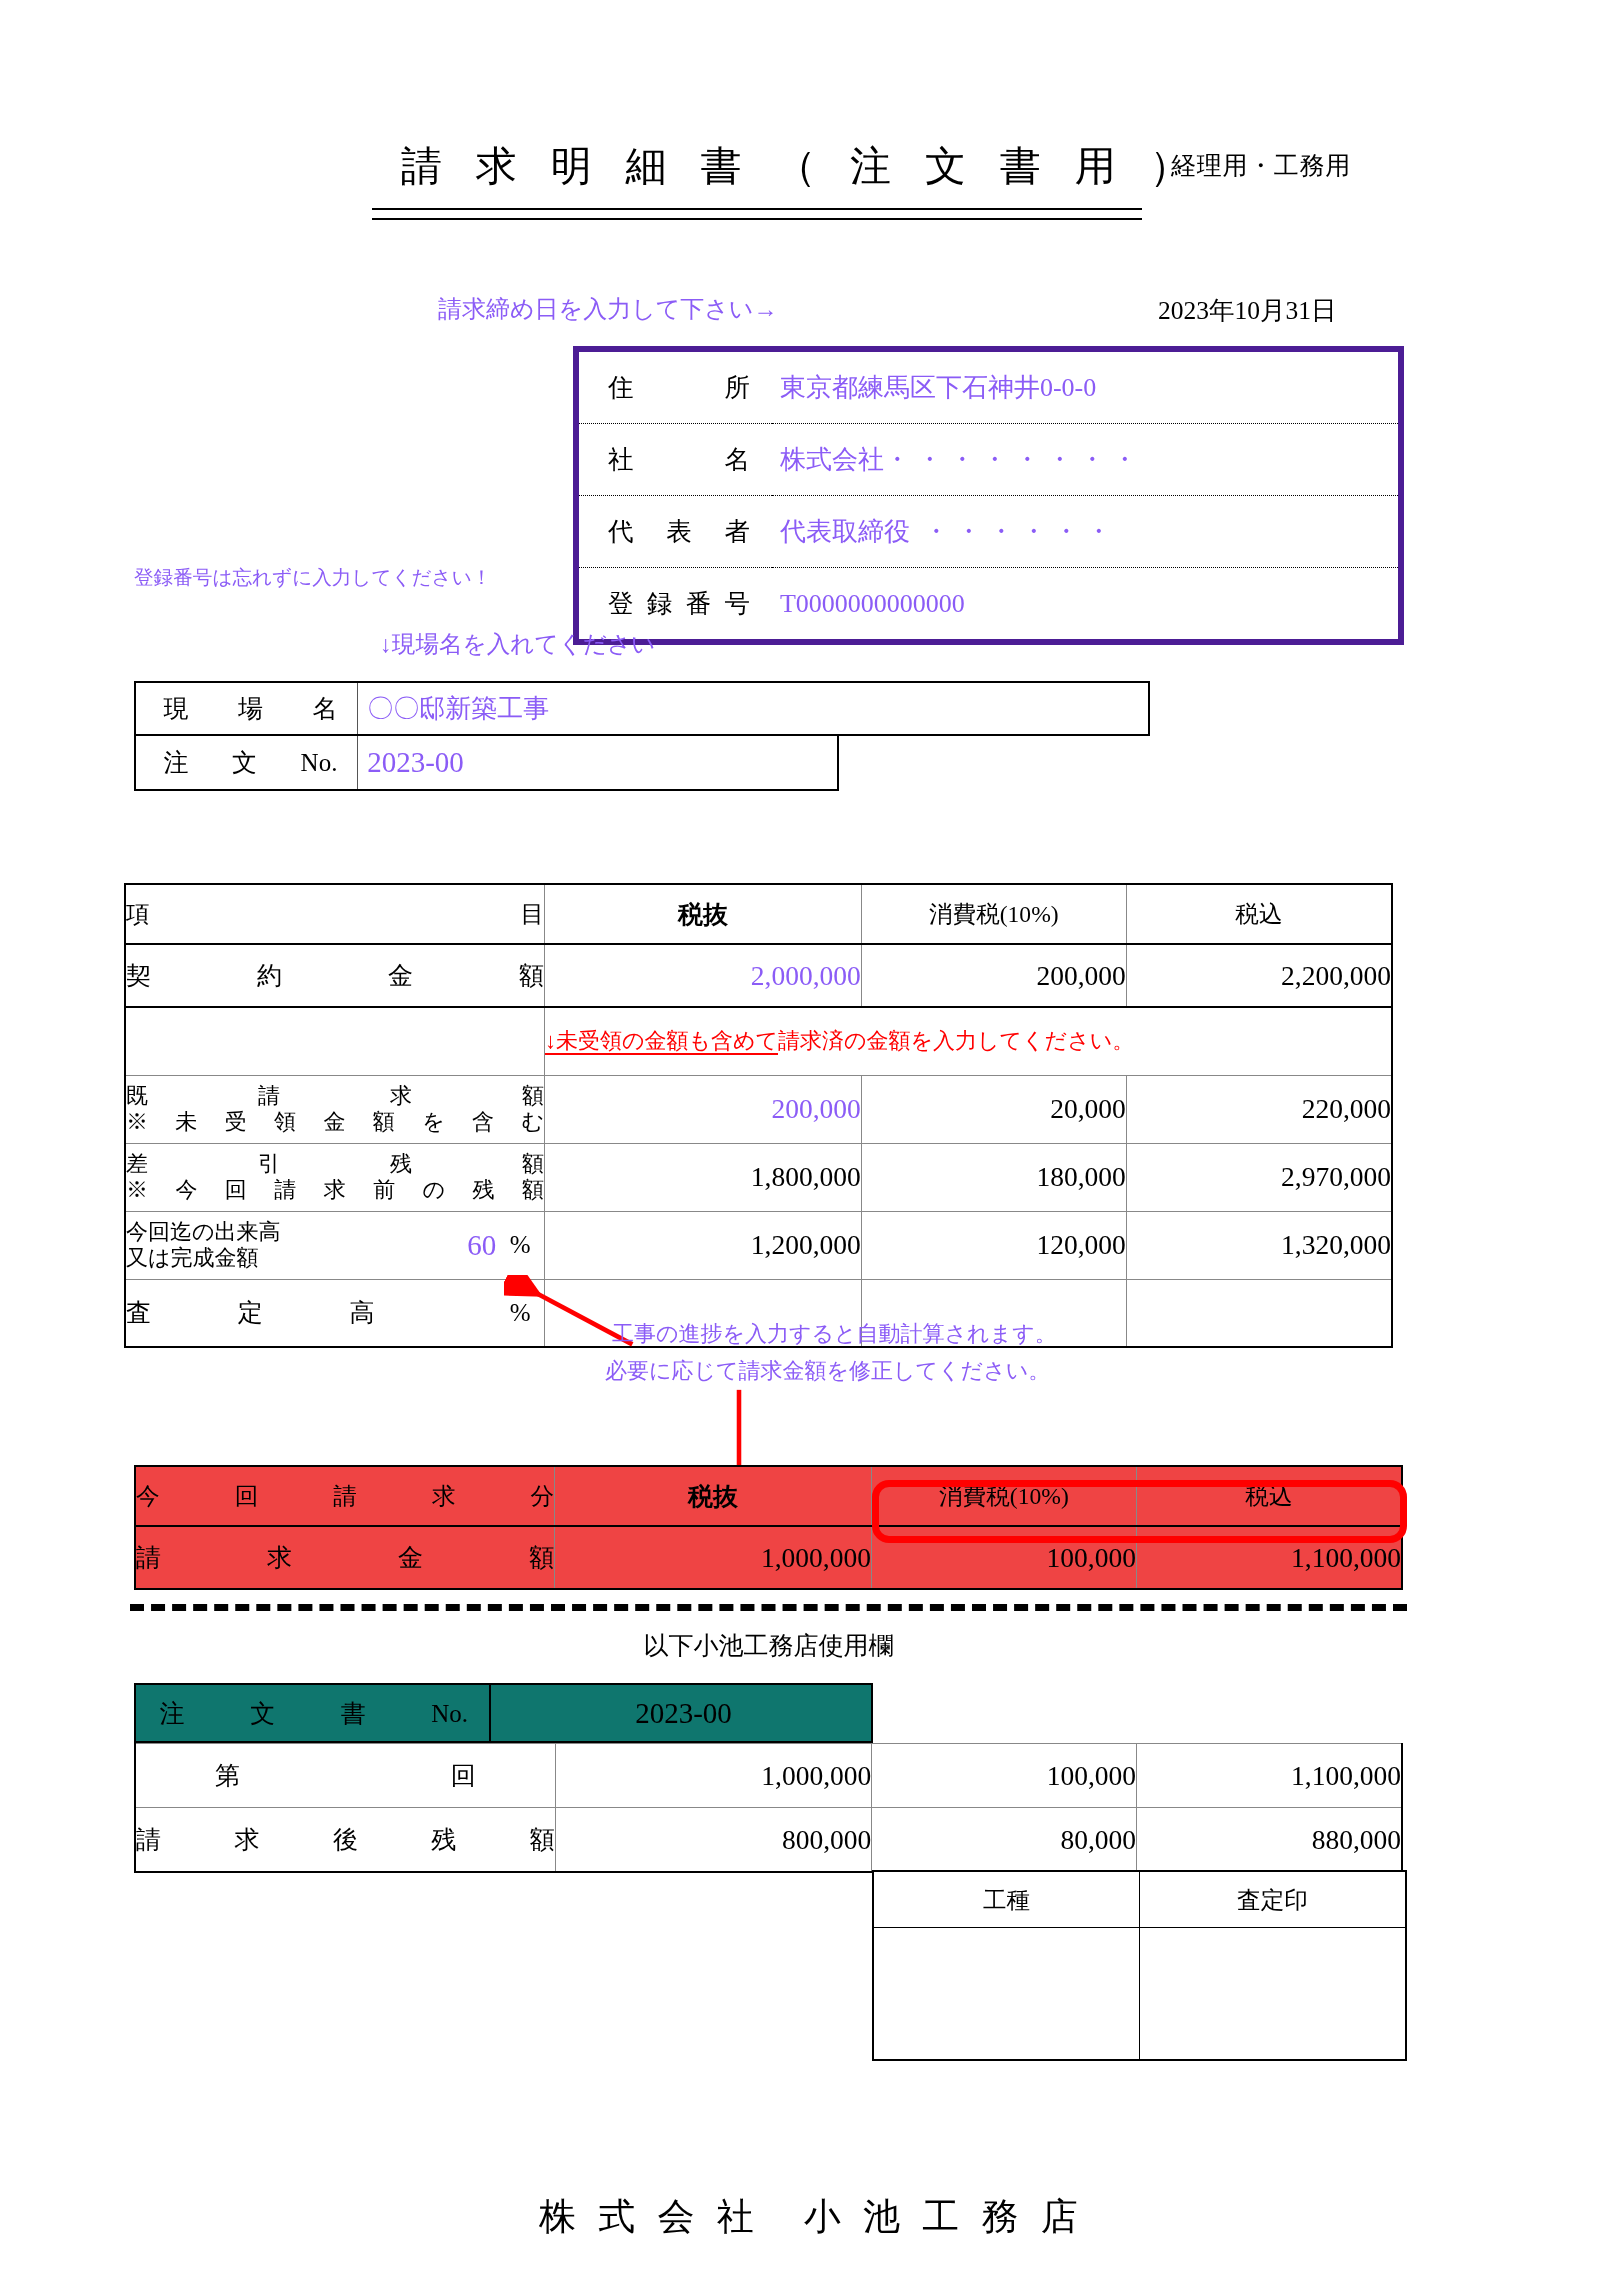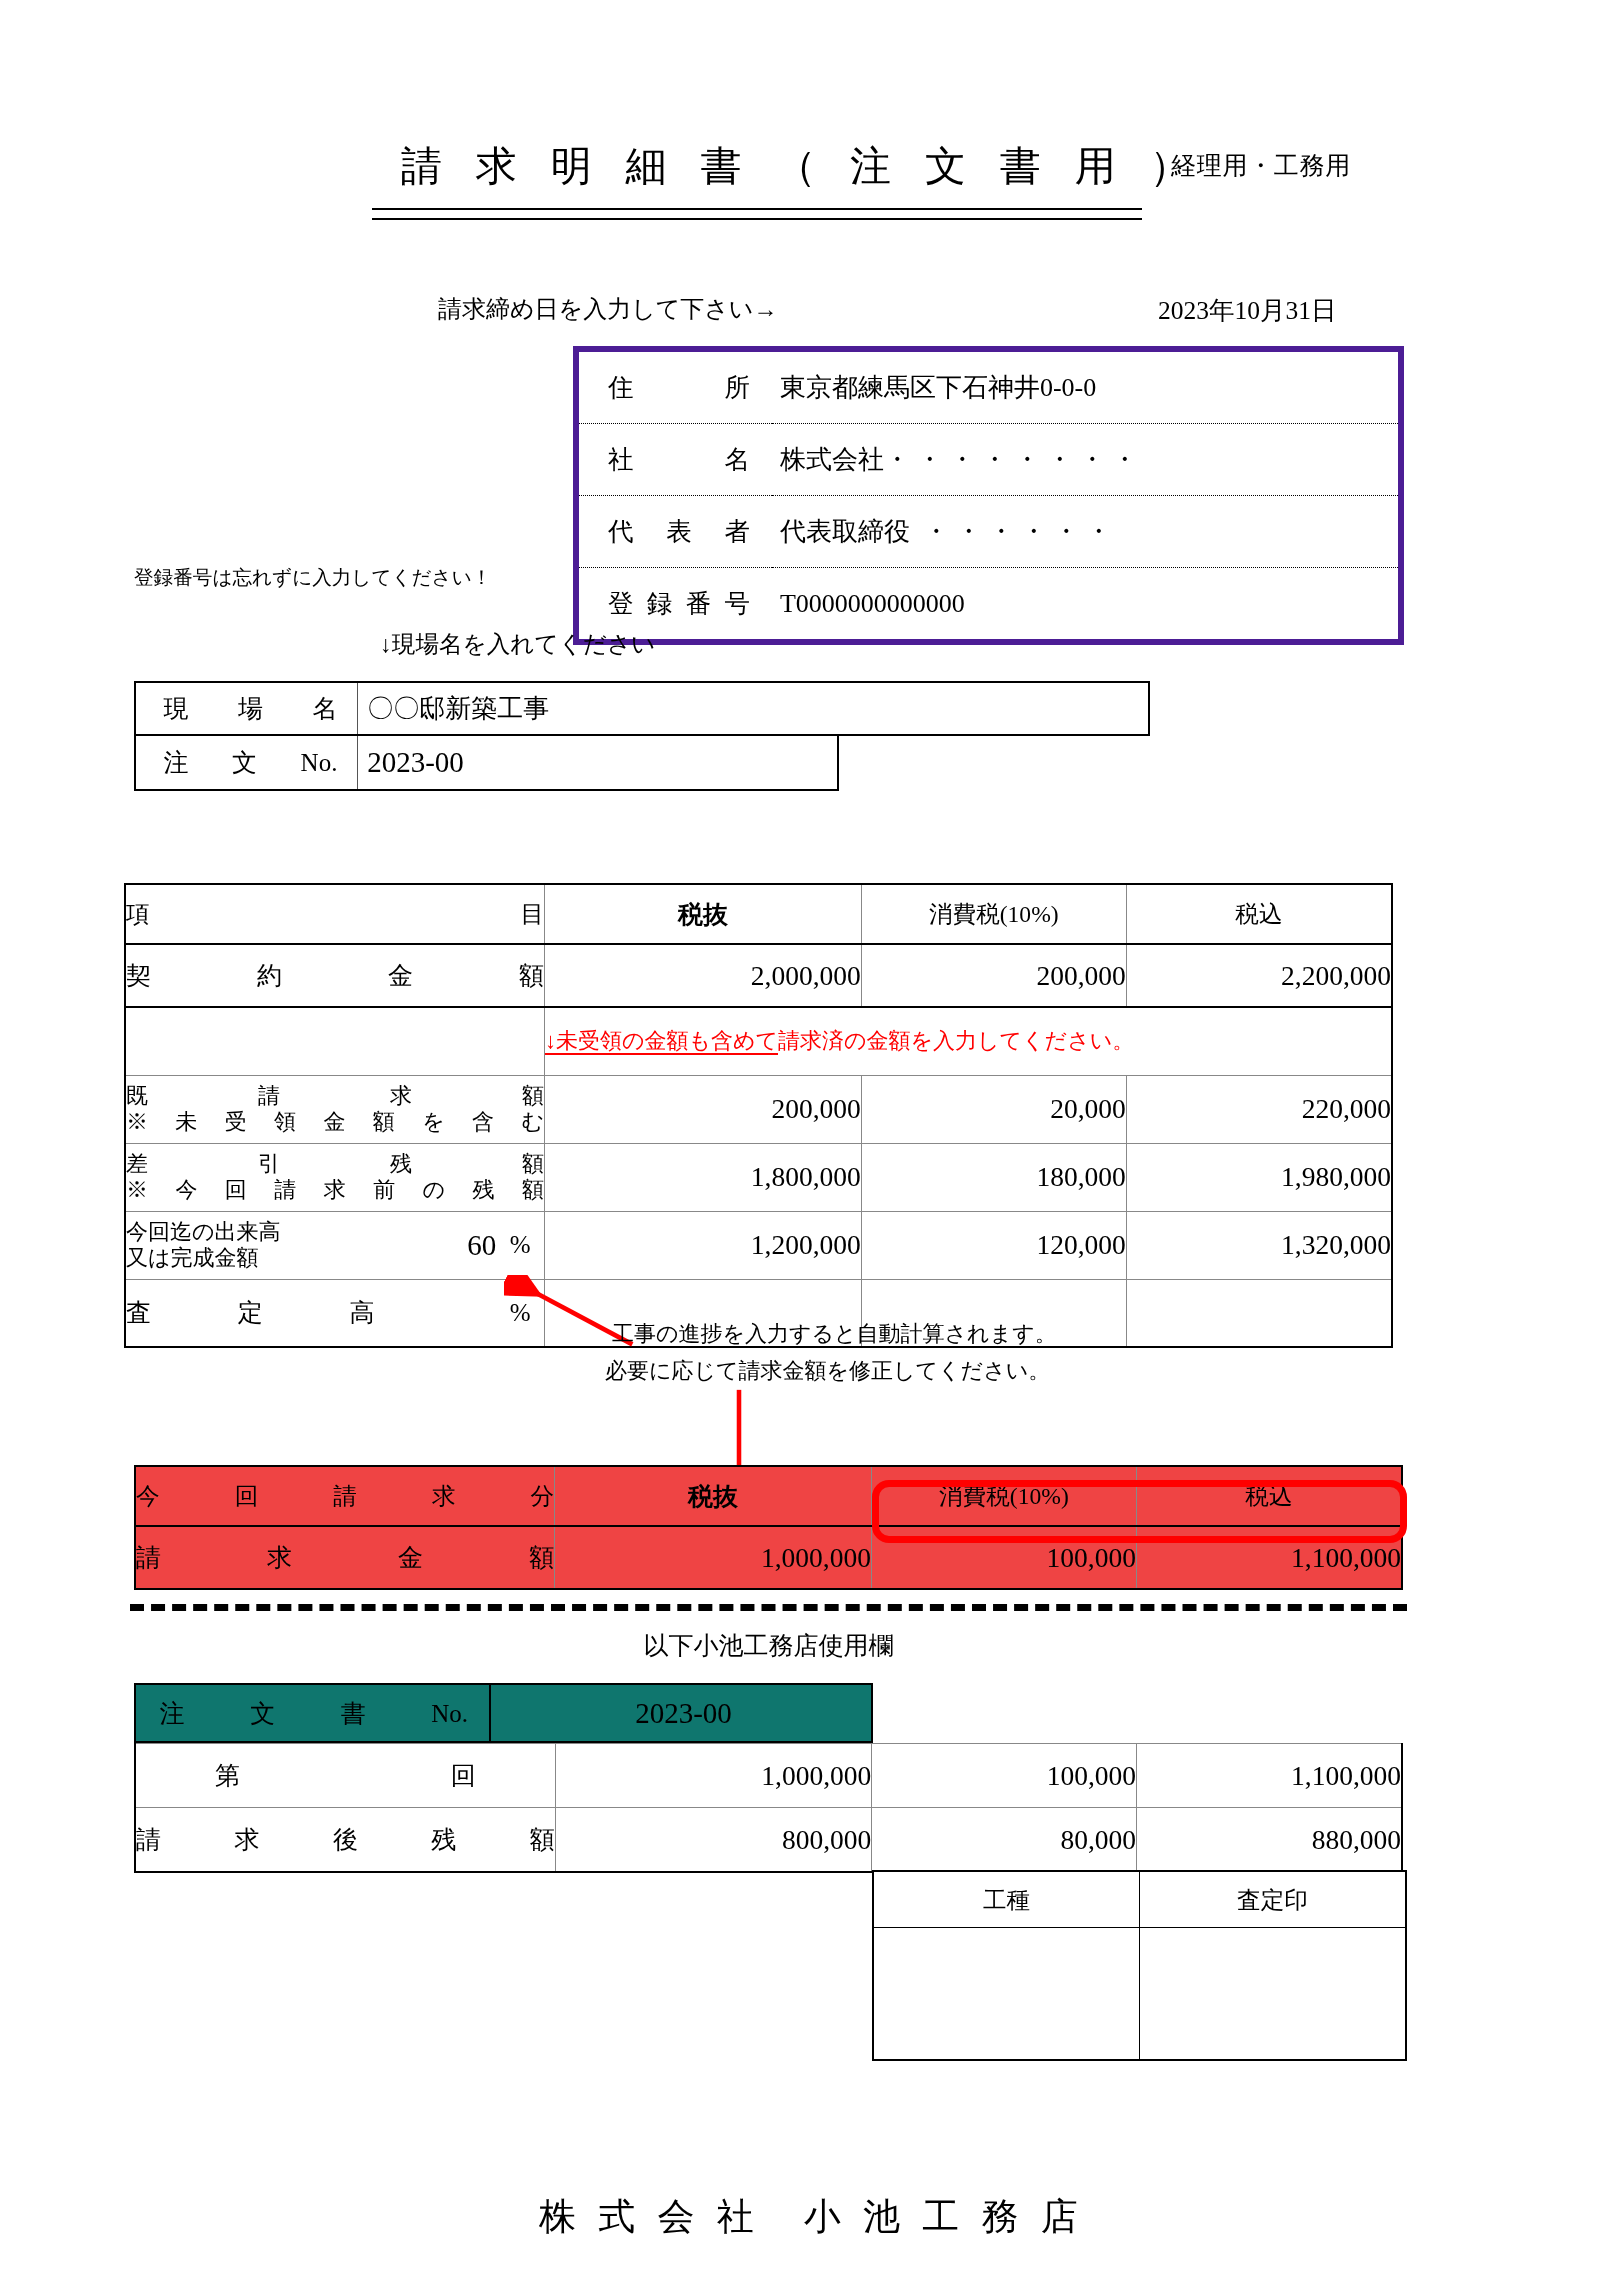--- a/index.html
+++ b/index.html
@@ -5,21 +5,21 @@
   html, body { margin:0; padding:0; }
   body {
     width:1623px; height:2295px;
     background:#ffffff;
     font-family:"Liberation Serif","DejaVu Serif",serif;
     color:#000000;
     position:relative;
     overflow:hidden;
   }
   .abs { position:absolute; }
-  .red { color:#000000; }
+  .red { color:#8b5cf6; }
 
   
   #doc-title {
     left:393px; top:139px; width:759px;
     font-size:41px; letter-spacing:11.8px;
     text-align:center; white-space:nowrap;margin-left:8px;
   }
   #title-rule {
     left:372px; top:208px; width:770px; height:7.9px;
     border-top:2.6px solid #000; border-bottom:2.6px solid #000;
@@ -296,21 +296,21 @@
     <td class="num">220,000</td>
   </tr>
 
   <tr class="row2line">
     <td class="col-item twolinelabel" colspan="3">
       <div>差引残額</div>
       <div>※今回請求前の残額</div>
     </td>
     <td class="num">1,800,000</td>
     <td class="num">180,000</td>
-    <td class="num">1,980,000</td>
+    <td class="num">2,970,000</td>
   </tr>
 
   <tr class="row2line">
     <td class="twolinelabel nb-right" style="width:251px">
       <div style="text-align-last:left">今回迄の出来高</div>
       <div style="text-align-last:left">又は完成金額</div>
     </td>
     <td class="pct-num red nb-left nb-right">60</td>
     <td class="pct-sym nb-left">%</td>
     <td class="num">1,200,000</td>

